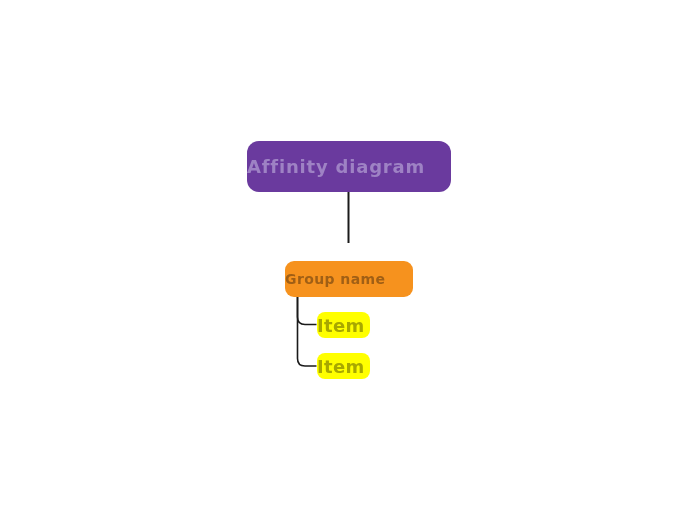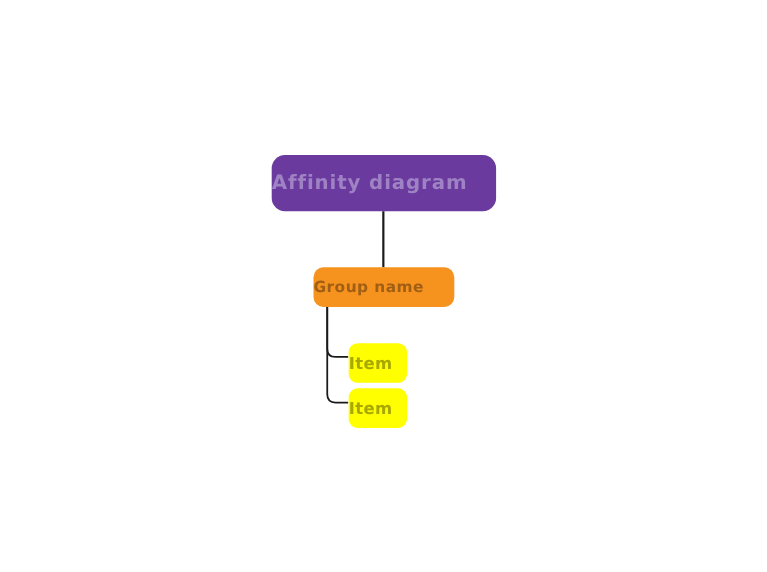--- a/index.html
+++ b/index.html
@@ -48,37 +48,37 @@
     width: 204px;
     height: 51px;
     border-radius: 12px;
     background: var(--color-root-fill, #6a3a9e);
     color: var(--color-root-text, #9e82c4);
     font-size: 18px;
     letter-spacing: 0.8px;
   }
   .node-group {
     left: 285px;
-    top: 243px;
+    top: 261px;
     width: 128px;
     height: 36px;
     border-radius: 9px;
     background: var(--color-group-fill, #f6921e);
     color: var(--color-group-text, #a05f15);
     font-size: 14px;
     letter-spacing: 0.4px;
   }
   .node-item {
     left: 317px;
     width: 53px;
-    height: 36px;
+    height: 26px;
     border-radius: 8px;
     background: var(--color-item-fill, #ffff00);
     color: var(--color-item-text, #a8a800);
-    font-size: 15px;
+    font-size: 18px;
     letter-spacing: 0.3px;
   }
   .node-item-1 { top: 312px; }
   .node-item-2 { top: 353px; }
 </style>
 </head>
 <body>
 
 <div class="canvas">
 

